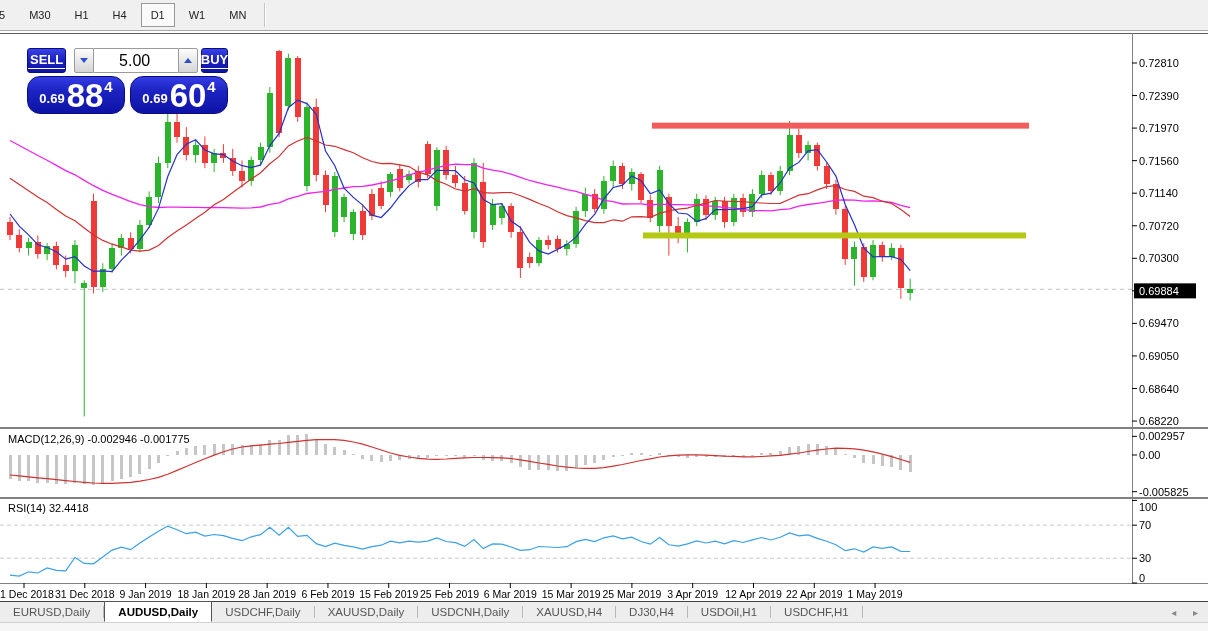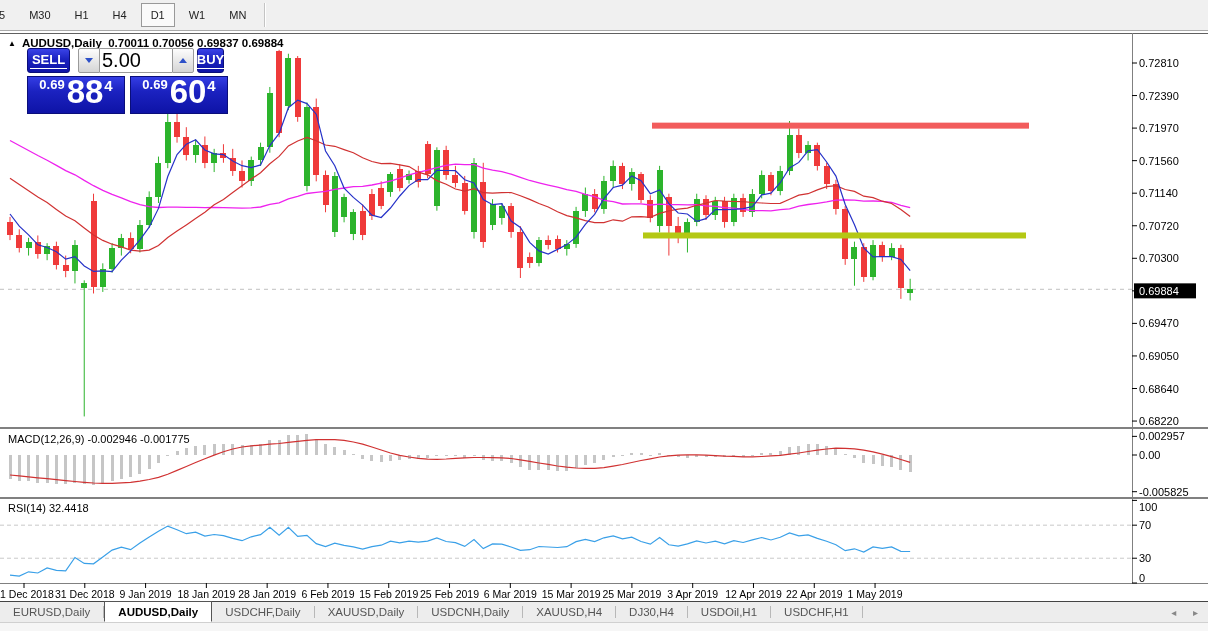--- a/index.html
+++ b/index.html
@@ -36,26 +36,26 @@
   .btn-buy  { width:27px; margin-left:3px; }
   .btn-trade .lbl { border-bottom:1px solid #fff; padding:0 2px 1px; }
   .spin { width:22px; background:linear-gradient(#fdfdfd,#d5d5d5); border:1px solid #9a9a9a;
           display:flex; align-items:center; justify-content:center; cursor:pointer; }
   .spin-dn { border-radius:2px 0 0 2px; }
   .spin-up { border-radius:0 2px 2px 0; }
   .arr-dn { width:0; height:0; border-left:4px solid transparent; border-right:4px solid transparent;
             border-top:5px solid #2d50c8; }
   .arr-up { width:0; height:0; border-left:4px solid transparent; border-right:4px solid transparent;
             border-bottom:5px solid #2d50c8; }
-  .vol { width:72px; height:25px; border:1px solid #9a9a9a; border-left:none; border-right:none;
-         text-align:left; font-size:20px; padding-right:5px; font-family:"Liberation Sans",sans-serif; }
+  .vol { width:84px; height:25px; border:1px solid #9a9a9a; border-left:none; border-right:none;
+         text-align:center; font-size:16px; padding-right:5px; font-family:"Liberation Sans",sans-serif; }
   .tp-row2 { display:flex; margin-top:3px; height:38px; }
   .quote { flex:1; background:linear-gradient(#343de4, #1b22c0 40%, #0e13a6);
-           border:1px solid #0a0e7a; border-radius:0; color:#fff;
-           display:flex; align-items:flex-start; justify-content:center; padding-bottom:2px; }
+           border:1px solid #0a0e7a; border-radius:13px; color:#fff;
+           display:flex; align-items:flex-end; justify-content:center; padding-bottom:2px; }
   .quote.bid { margin-right:5px; }
   .q-small { font-size:13px; font-weight:bold; margin:0 2px 5px 0; }
   .q-big   { font-size:33px; font-weight:bold; line-height:0.92; }
   .q-sup   { font-size:15px; font-weight:bold; margin:0 0 16px 1px; }
 
   .ind-label { position:absolute; font-size:11px; color:#000; z-index:4; }
 
   
   .tabbar { position:absolute; left:0; top:601px; width:1208px; height:21px;
             background:#ededed; border-top:1px solid #444;
@@ -468,23 +468,20 @@
         <text x="692.6899999999999" y="567" fill="#000">3 Apr 2019</text>
         <line x1="753.48" y1="552" x2="753.48" y2="557" stroke="#000"></line>
         <text x="753.48" y="567" fill="#000">12 Apr 2019</text>
         <line x1="814.27" y1="552" x2="814.27" y2="557" stroke="#000"></line>
         <text x="814.27" y="567" fill="#000">22 Apr 2019</text>
         <line x1="875.06" y1="552" x2="875.06" y2="557" stroke="#000"></line>
         <text x="875.06" y="567" fill="#000">1 May 2019</text>
       </g>
     </svg>
 
-  <div class="chart-title">
-    <span class="tri">▲</span><span>AUDUSD,Daily</span>&nbsp;&nbsp;<span>0.70011 0.70056 0.69837 0.69884</span>
-  </div>
 
   <div class="trade-panel">
     <div class="tp-row1">
       <div class="btn-trade btn-sell">
         <span class="lbl">SELL</span>
       </div>
       <div class="spin spin-dn">
         <span class="arr-dn"></span>
       </div>
       <input class="vol" value="5.00" style="">

